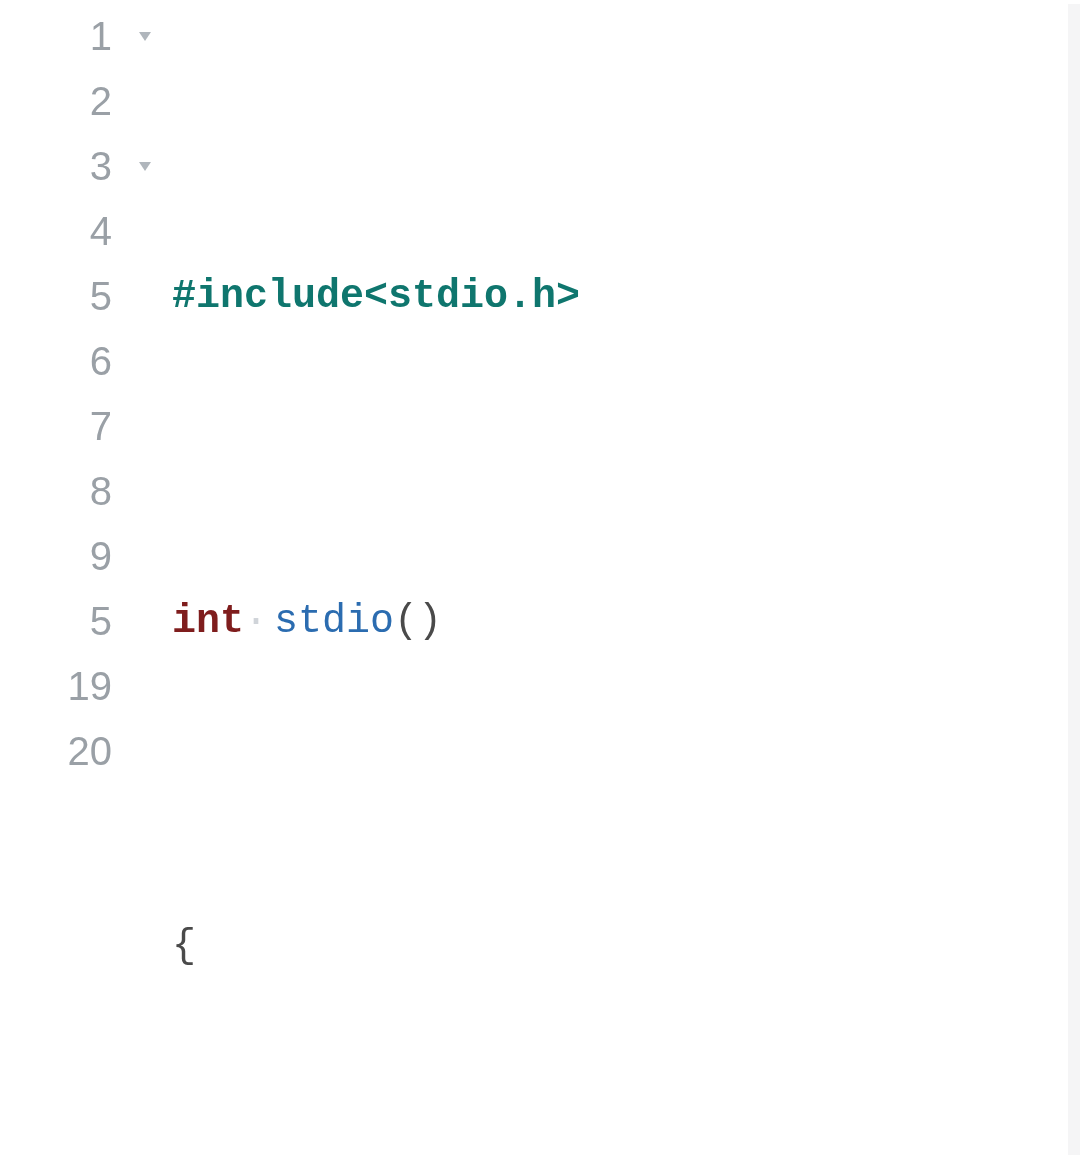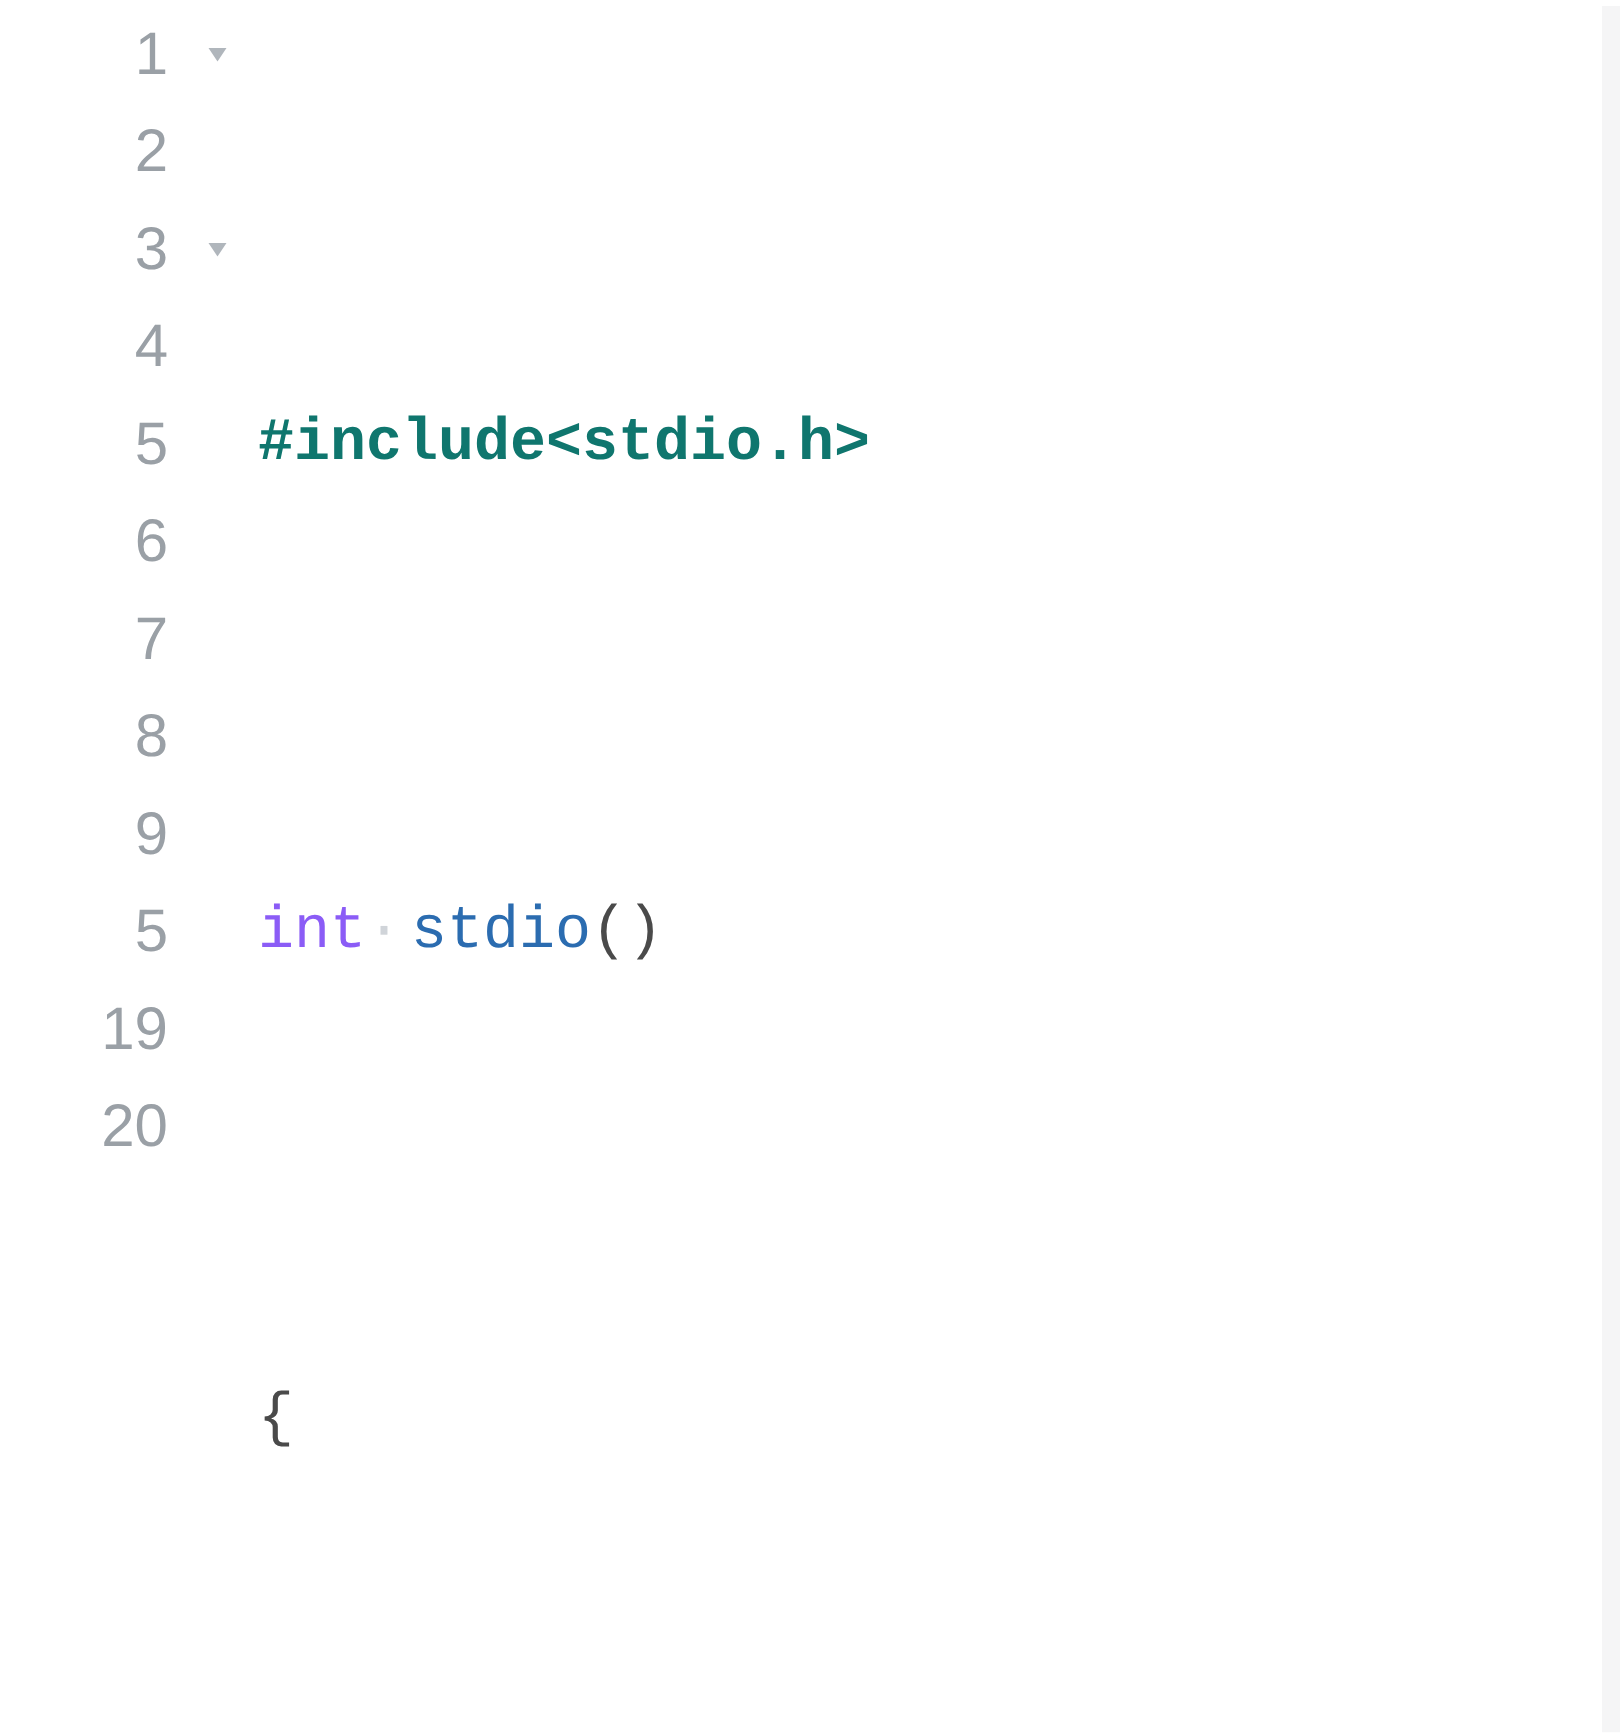--- a/index.html
+++ b/index.html
@@ -53,21 +53,21 @@
     white-space: pre;
     position: relative;
   }
   .line {
     height: 65px;
     padding-left: 12px;
     position: relative;
   }
   .ws { color: #d0d4d9; letter-spacing: 6px; }
   .tok-pre   { color: #0f766e; font-weight: bold; }
-  .tok-type  { color: #8b5cf6; font-weight: 400; }
+  .tok-type  { color: #7f1d1d; font-weight: 700; }
   .tok-func  { color: #2b6cb0; }
   .tok-punc  { color: #4a4a4a; }
   .scrollbar {
     position: absolute;
     right: 0;
     top: 0;
     width: 12px;
     height: 100%;
     background: #f5f5f6;
   }

